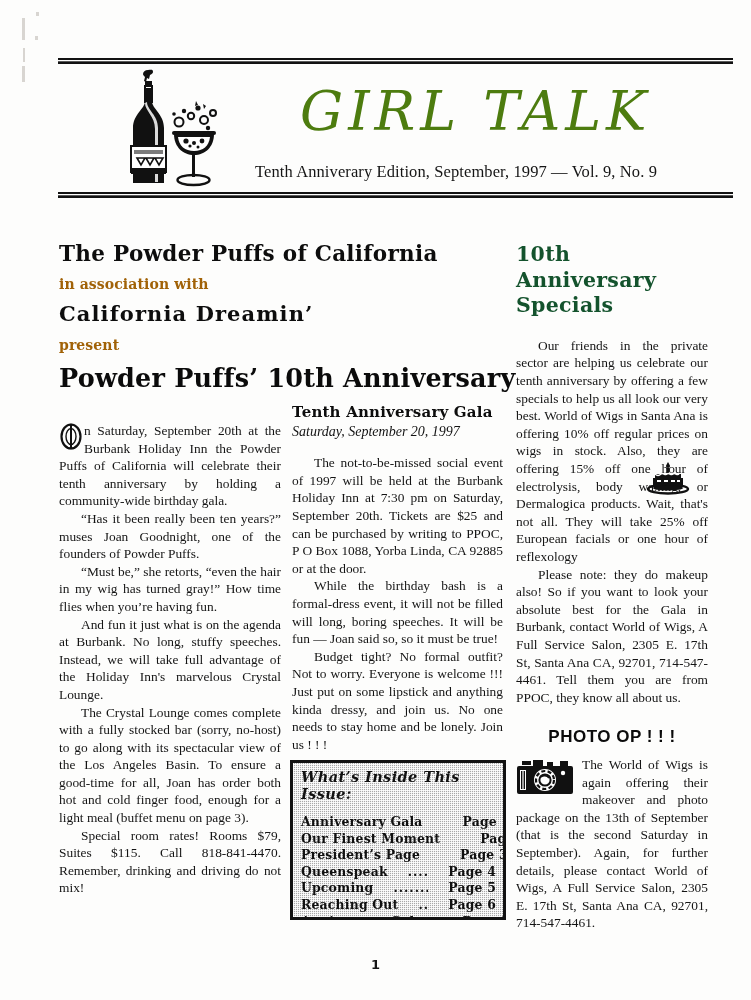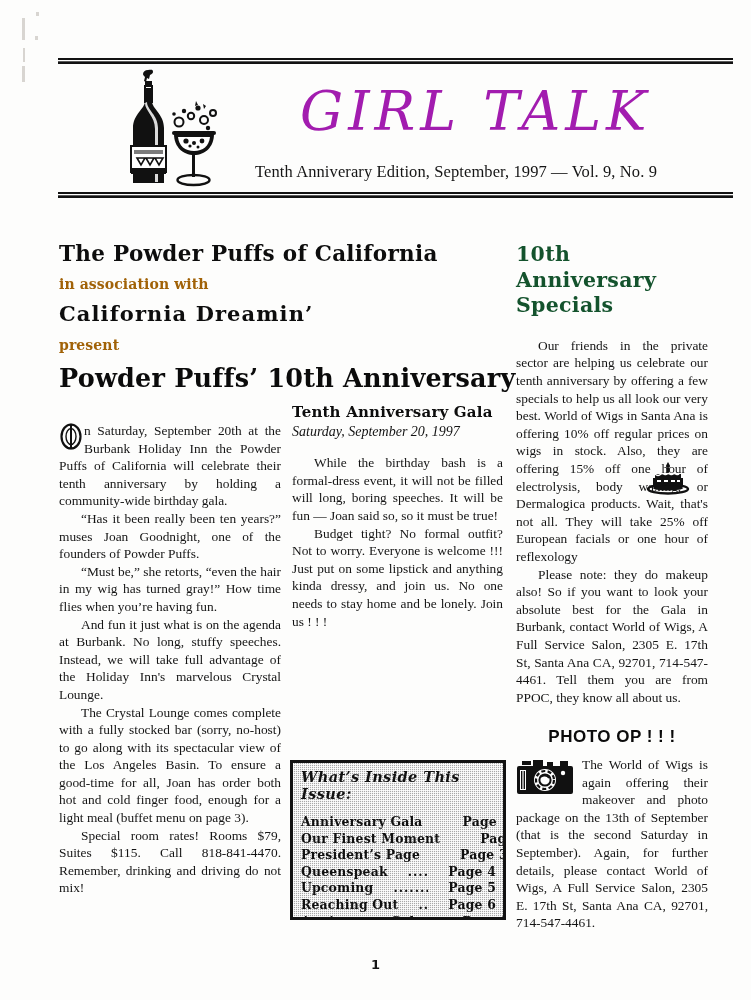--- a/index.html
+++ b/index.html
@@ -71,21 +71,21 @@
   #masthead-title {
     position: absolute;
     left: 300px;
     top: 22px;
     width: 400px;
     font-family: "DejaVu Serif", serif;
     font-style: italic;
     font-weight: 400;
     font-size: 54px;
     letter-spacing: 5px;
-    color: #a21caf;
+    color: #4d7c0f;
     text-align: left;
     white-space: nowrap;
   }
   #masthead-subtitle {
     position: absolute;
     left: 255px;
     top: 104px;
     width: 470px;
     font-family: "Liberation Serif", serif;
     font-size: 16.5px;
@@ -377,20 +377,21 @@
       <p>“Has it been really been ten years?” muses Joan Goodnight, one of the founders of Powder Puffs.</p>
       <p>“Must be,” she retorts, “even the hair in my wig has turned gray!” How time flies when you’re having fun.</p>
       <p>And fun it just what is on the agenda at Burbank. No long, stuffy speeches. Instead, we will take full advantage of the Holiday Inn's marvelous Crystal Lounge.</p>
       <p>The Crystal Lounge comes complete with a fully stocked bar (sorry, no-host) to go along with its spectacular view of the Los Angeles Basin. To ensure a good-time for all, Joan has order both hot and cold finger food, enough for a light meal (buffet menu on page 3).</p>
       <p>Special room rates! Rooms $79, Suites $115. Call 818-841-4470. Remember, drinking and driving do not mix!</p>
     </div>
 
     <div class="col" id="col-mid">
       <div id="gala-head">Tenth Anniversary Gala</div>
       <div id="gala-sub">Saturday, September 20, 1997</div>
+      <p>The not-to-be-missed social event of 1997 will be held at the Burbank Holiday Inn at 7:30 pm on Saturday, September 20th. Tickets are $25 and can be purchased by writing to PPOC, P O Box 1088, Yorba Linda, CA 92885 or at the door.</p>
       <p>While the birthday bash is a formal-dress event, it will not be filled will long, boring speeches. It will be fun — Joan said so, so it must be true!</p>
       <p>Budget tight? No formal outfit? Not to worry. Everyone is welcome !!! Just put on some lipstick and anything kinda dressy, and join us. No one needs to stay home and be lonely. Join us ! ! !</p>
     </div>
 
     <div id="toc-box">
       <div id="toc-title">What’s Inside This Issue:</div>
       <div id="toc-rows">
           <div class="toc-row">
             <span class="t-name">Anniversary Gala</span>
             <span class="t-dots">....................................</span>

